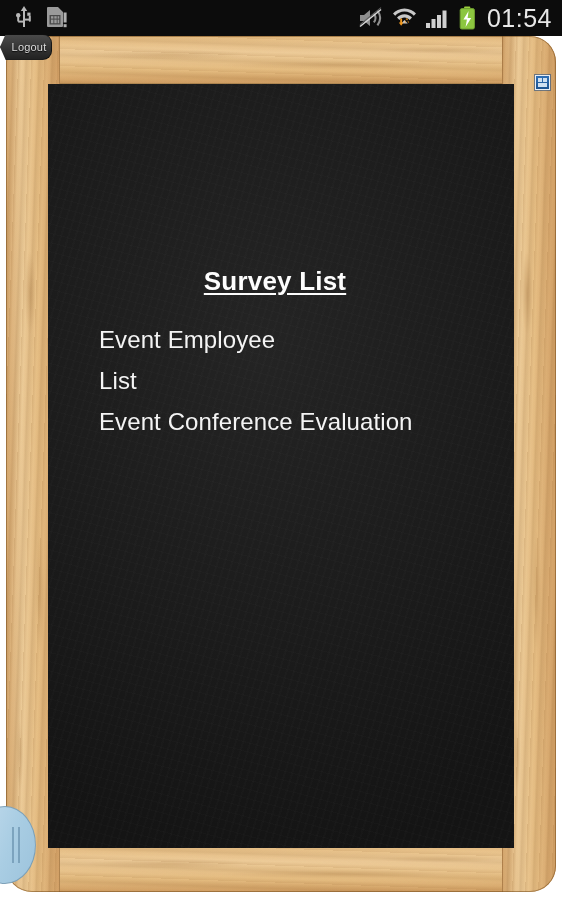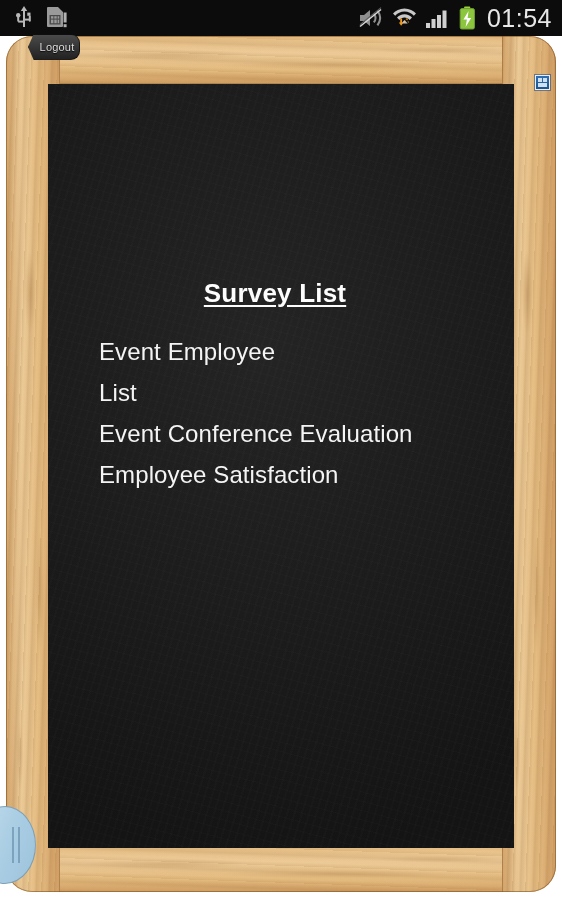--- a/index.html
+++ b/index.html
@@ -140,21 +140,21 @@
     position: absolute; inset: 0;
     background:
       repeating-linear-gradient(107deg, rgba(255,255,255,0.012) 0 2px, rgba(0,0,0,0) 2px 7px),
       repeating-linear-gradient(15deg, rgba(255,255,255,0.010) 0 1px, rgba(0,0,0,0) 1px 9px);
     pointer-events: none;
   }
 
   
   .board-content {
     position: absolute;
-    left: 0; top: 12px;
+    left: 0; top: 0;
     width: 100%;
     padding: 182px 12px 0 0;
     z-index: 25;
   }
   .survey-title {
     text-align: center;
     color: #fdfdfd;
     font-size: 26px;
     font-weight: bold;
     text-decoration: underline;
@@ -175,21 +175,20 @@
     cursor: pointer;
   }
 
   
   .logout-tab {
     position: absolute;
     left: 0px; top: 34px;
     width: 52px; height: 26px;
     z-index: 70;
     cursor: pointer;
-    margin-left: 28px;
   }
   .logout-shape {
     position: absolute; inset: 0;
     background: linear-gradient(180deg, #4a4a4a 0%, #3a3a3a 40%, #222222 100%);
     border-radius: 0 9px 9px 0;
     clip-path: polygon(0% 50%, 11% 0%, 100% 0%, 100% 100%, 11% 100%);
     border: 1px solid rgba(0,0,0,0.6);
   }
   .logout-label {
     position: absolute;
@@ -250,21 +249,20 @@
     <div class="rail bottom"></div>
   </div>
 
   <div class="board">
     <div class="board-content">
       <div class="survey-title">Survey List</div>
       <ul class="survey-list">
         <li class="survey-item">Event Employee</li>
         <li class="survey-item">List</li>
         <li class="survey-item">Event Conference Evaluation</li>
-        <li class="survey-item">Employee Satisfaction</li>
       </ul>
     </div>
   </div>
 
   <div class="logout-tab">
     <div class="logout-shape"></div>
     <div class="logout-label">Logout</div>
   </div>
 
   <div class="badge-icon">

